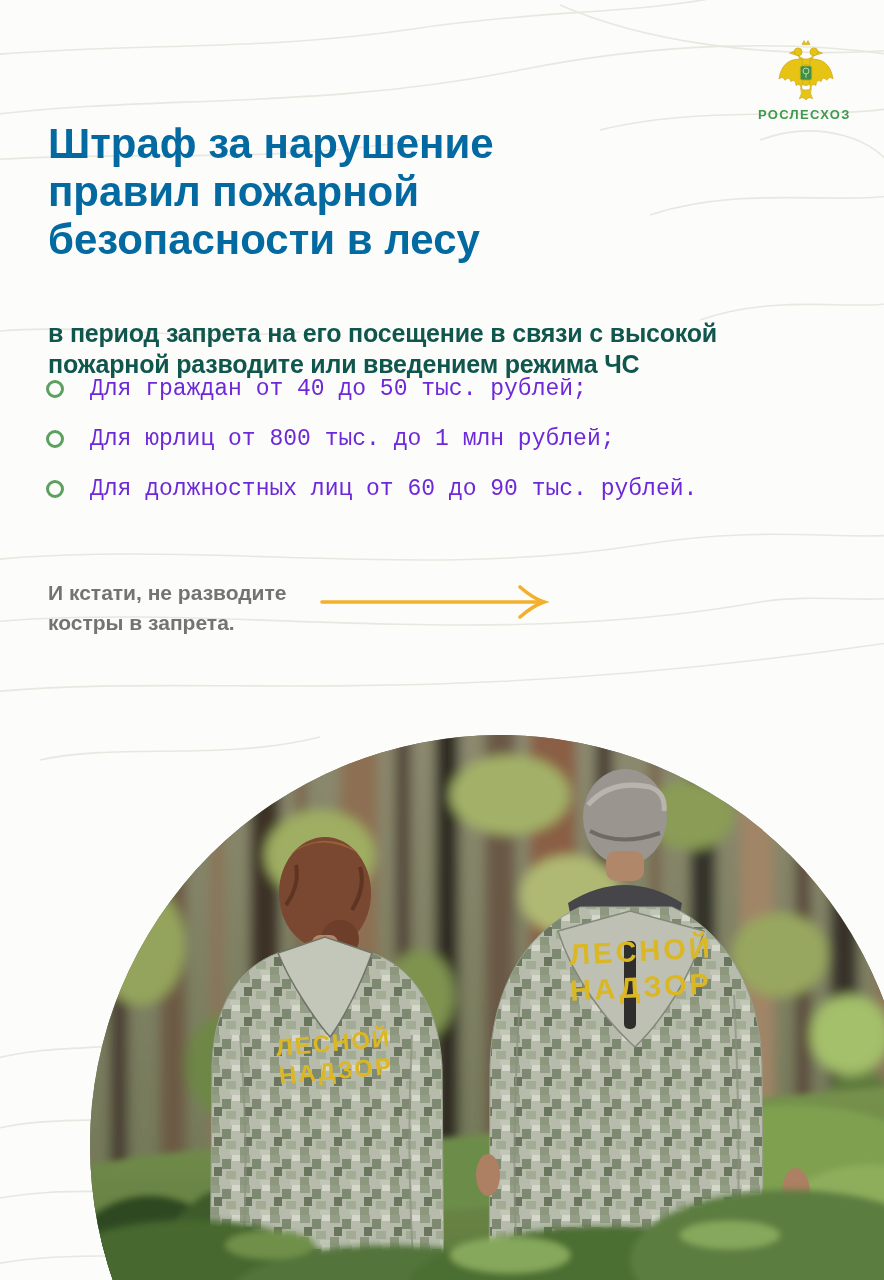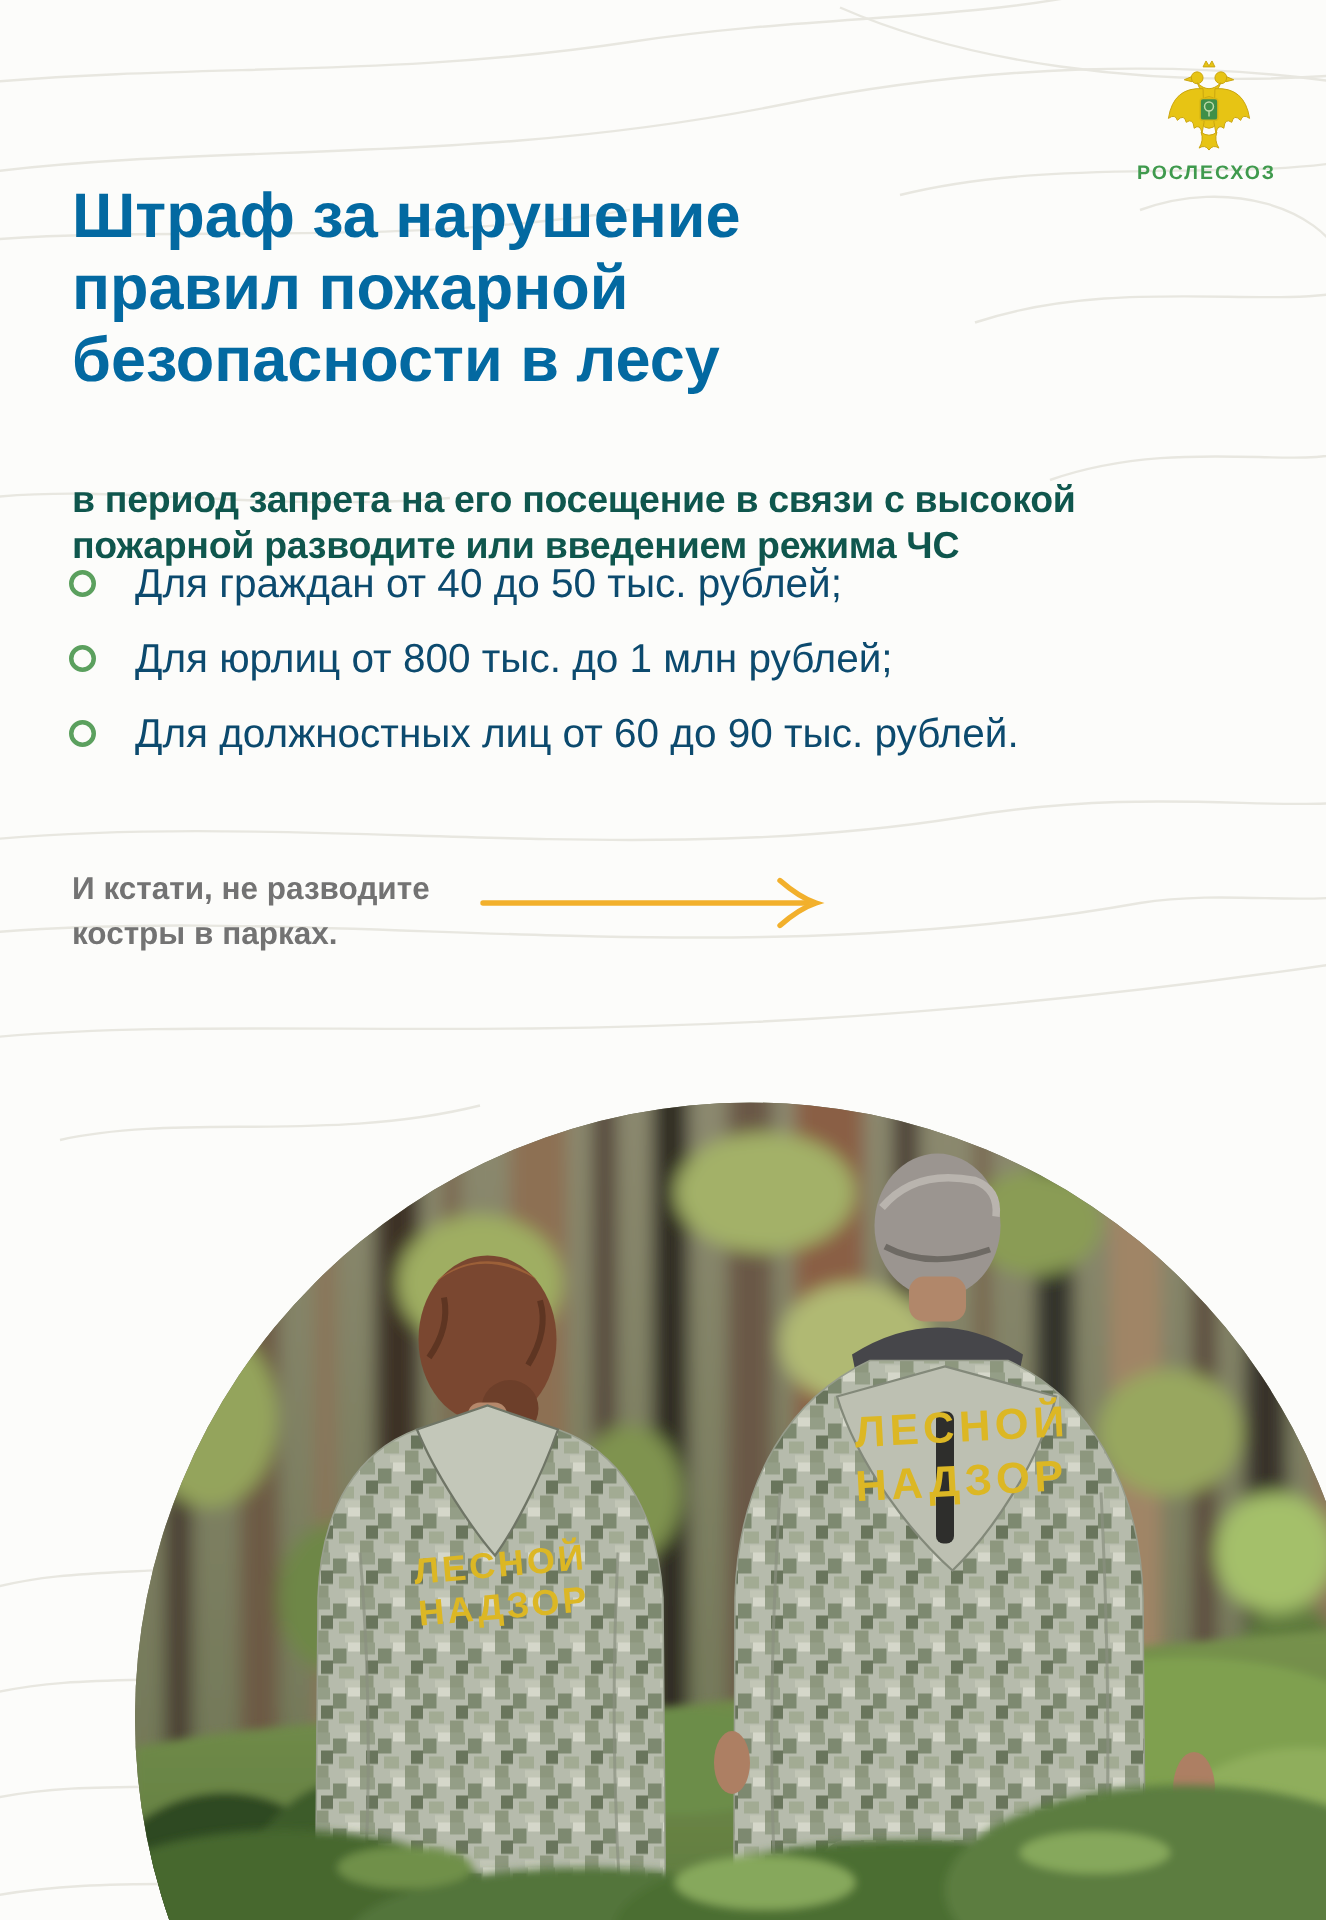--- a/index.html
+++ b/index.html
@@ -14,21 +14,21 @@
   .title{position:absolute;left:48px;top:120px;font-size:42px;line-height:48px;font-weight:bold;color:#0369a1;}
   .title span{display:block;}
   .subtitle{position:absolute;left:48px;top:283px;font-size:25px;line-height:31px;font-weight:bold;
             letter-spacing:-0.2px;color:#0f564d;margin-top:35px;}
   .subtitle span{display:block;}
   
   .fines{position:absolute;left:46px;top:376px;}
   .fine-item{display:flex;align-items:center;height:26px;margin-bottom:24px;}
   .ring{width:18px;height:18px;border:3px solid #5ba05e;border-radius:50%;box-sizing:border-box;
         margin-right:26px;flex:0 0 auto;}
-  .fine-text{font-size:27px;color:#0c4a6e;}
+  .fine-text{font-size:23px;color:#6d28d9;font-family:Liberation Mono, monospace;}
   
   .note{position:absolute;left:48px;top:578px;font-size:21px;line-height:30px;font-weight:bold;color:#737373;}
   .note span{display:block;}
   .arrow{position:absolute;left:314px;top:582px;}
   
   .photo-circle{position:absolute;left:90px;top:735px;width:820px;height:820px;border-radius:50%;
                 overflow:hidden;background:#6e6e52;}
   .photo-circle svg{display:block;}
 </style>
 </head>
@@ -105,21 +105,21 @@
       <span class="fine-text">Для юрлиц от 800 тыс. до 1 млн рублей;</span>
     </div>
     <div class="fine-item">
       <span class="ring"></span>
       <span class="fine-text">Для должностных лиц от 60 до 90 тыс. рублей.</span>
     </div>
   </div>
 
   <div class="note">
     <span>И кстати, не разводите</span>
-    <span>костры в парках.</span>
+    <span>костры в запрета.</span>
   </div>
   <svg class="arrow" width="240" height="40" viewBox="0 0 240 40" fill="none" stroke="#f2b02c" stroke-width="3.6" stroke-linecap="round">
     <path d="M8,20 L224,20"></path>
     <path d="M206,5 C214,12 221,17 230,20 C221,23 214,28 206,35" fill="none"></path>
   </svg>
 
   <div class="photo-circle" role="img" aria-label="Двое сотрудников лесного надзора в камуфляже идут по лесу">
     <svg width="820" height="820" viewBox="0 0 820 820">
       <defs>
         <filter id="blur6" x="-10%" y="-10%" width="120%" height="120%">

